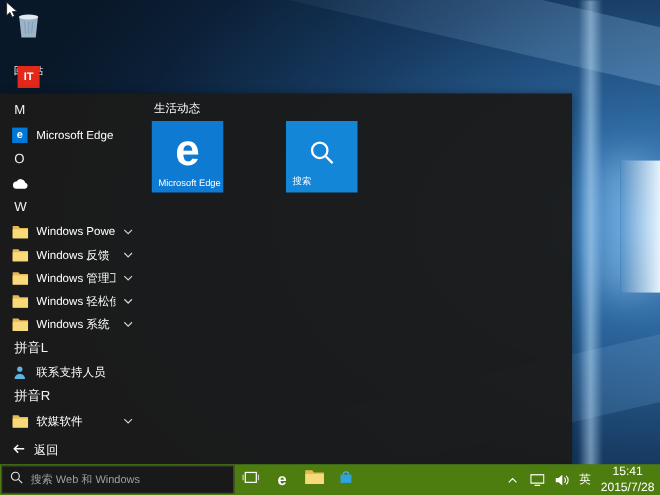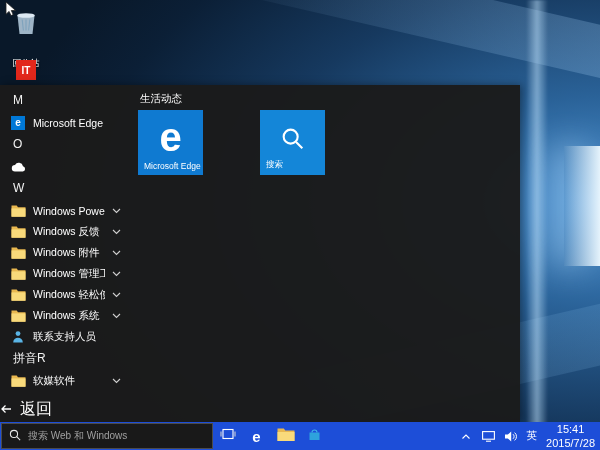--- a/index.html
+++ b/index.html
@@ -50,34 +50,34 @@
   .app-list { width:130px; flex:none; position:relative; padding-top:4px; box-sizing:border-box; }
   .list-header { height:23px; line-height:23px; padding-left:13px; font-size:12px; color:#f2f2f2; cursor:pointer; }
   .list-item { height:21px; display:flex; align-items:center; padding-left:10px; gap:7px;
     font-size:10.5px; color:#fff; cursor:pointer; }
   .list-item .item-label { flex:1; white-space:nowrap; overflow:hidden; }
   .li-icon { width:16px; height:16px; flex:none; display:flex; align-items:center; justify-content:center; }
   .edge-sq { width:14px; height:14px; background:#0078d7; color:#fff; font-weight:bold;
     font-size:10px; display:flex; align-items:center; justify-content:center; }
   .chevron { margin-right:9px; display:flex; align-items:center; }
   .back-row { position:absolute; bottom:3px; left:0; height:20px; display:flex;
-    align-items:center; gap:8px; padding-left:0; font-size:16px; cursor:pointer; }
+    align-items:center; gap:8px; padding-left:11px; font-size:11px; cursor:pointer; }
 
   .tiles { position:relative; flex:1; }
   .group-title { position:absolute; left:10px; top:7px; font-size:10.5px; color:#fff; }
   .tile { position:absolute; width:65px; height:65px; cursor:pointer; }
   .tile-edge { left:8px; top:25px; background:#0f7ad1; }
   .tile-search { left:130px; top:25px; background:#1486d8; }
   .tile-edge-letter { position:absolute; inset:0 0 10px 0; display:flex; align-items:center;
     justify-content:center; font-size:40px; font-weight:bold; color:#fff; }
   .tile-search-glass { position:absolute; inset:0 0 8px 0; display:flex; align-items:center; justify-content:center; }
   .tile-label { position:absolute; left:6px; bottom:4px; font-size:8.5px; color:#fff; white-space:nowrap; }
 
   
-  .taskbar { position:absolute; left:0; right:0; bottom:0; height:28px; background:#1d4ed8;
+  .taskbar { position:absolute; left:0; right:0; bottom:0; height:28px; background:#4d7c0f;
     z-index:10; display:flex; align-items:stretch; }
   .search-box { width:212px; flex:none; margin:1px 0 1px 1px; background:#191919;
     border:1px solid #4b4b4b; display:flex; align-items:center; gap:7px; padding:0 7px;
     box-sizing:border-box; cursor:text; }
   .search-text { font-size:10px; color:#a0a0a0; white-space:nowrap; }
   .tb-btn { width:29px; display:flex; align-items:center; justify-content:center; cursor:pointer; }
   .tb-edge { color:#fff; font-weight:bold; font-size:15px; }
   .tray { margin-left:auto; display:flex; align-items:center; gap:7px; padding-right:5px; }
   .tray .tb-btn { width:16px; }
   .input-ind { color:#fff; font-size:10.5px; cursor:pointer; }
@@ -163,34 +163,20 @@
               </svg>
             </span>
           </div>
           <div class="list-item">
             <span class="li-icon">
               <svg width="15" height="13" viewBox="0 0 15 13">
                 <path d="M0.5 1.5 h5.2 l1.3 1.7 h7.5 v9.3 h-14 z" fill="#e9b850"></path>
                 <path d="M0.5 4.4 h14 v8.4 h-14 z" fill="#f9da7b"></path>
               </svg>
             </span>
-            <span class="item-label">Windows 附件</span>
-            <span class="chevron">
-              <svg width="9" height="6" viewBox="0 0 9 6">
-                <path d="M1 1 L4.5 4.5 L8 1" stroke="#cfcfcf" stroke-width="1.1" fill="none"></path>
-              </svg>
-            </span>
-          </div>
-          <div class="list-item">
-            <span class="li-icon">
-              <svg width="15" height="13" viewBox="0 0 15 13">
-                <path d="M0.5 1.5 h5.2 l1.3 1.7 h7.5 v9.3 h-14 z" fill="#e9b850"></path>
-                <path d="M0.5 4.4 h14 v8.4 h-14 z" fill="#f9da7b"></path>
-              </svg>
-            </span>
             <span class="item-label">Windows 管理工具</span>
             <span class="chevron">
               <svg width="9" height="6" viewBox="0 0 9 6">
                 <path d="M1 1 L4.5 4.5 L8 1" stroke="#cfcfcf" stroke-width="1.1" fill="none"></path>
               </svg>
             </span>
           </div>
           <div class="list-item">
             <span class="li-icon">
               <svg width="15" height="13" viewBox="0 0 15 13">
@@ -212,20 +198,21 @@
                 <path d="M0.5 4.4 h14 v8.4 h-14 z" fill="#f9da7b"></path>
               </svg>
             </span>
             <span class="item-label">Windows 系统</span>
             <span class="chevron">
               <svg width="9" height="6" viewBox="0 0 9 6">
                 <path d="M1 1 L4.5 4.5 L8 1" stroke="#cfcfcf" stroke-width="1.1" fill="none"></path>
               </svg>
             </span>
           </div>
+          <div class="list-header">拼音L</div>
           <div class="list-item">
             <span class="li-icon">
               <svg width="12" height="13" viewBox="0 0 12 13">
                 <circle cx="6" cy="3.6" r="2.4" fill="#5ab4e5"></circle>
                 <path d="M1.2 12.5 a4.8 4.8 0 0 1 9.6 0 Z" fill="#5ab4e5"></path>
               </svg>
             </span>
             <span class="item-label">联系支持人员</span>
           </div>
           <div class="list-header">拼音R</div>

